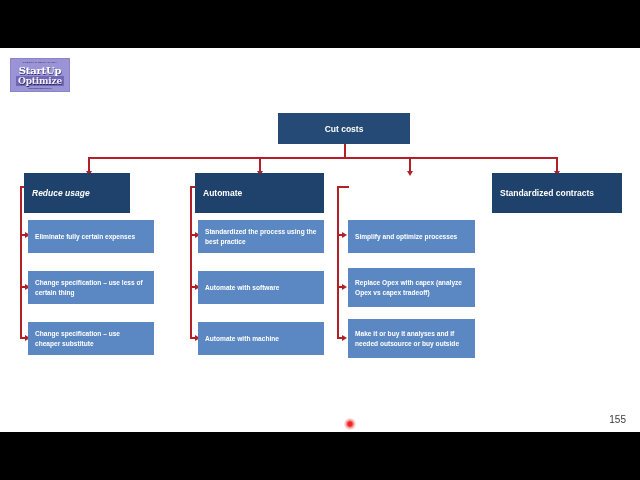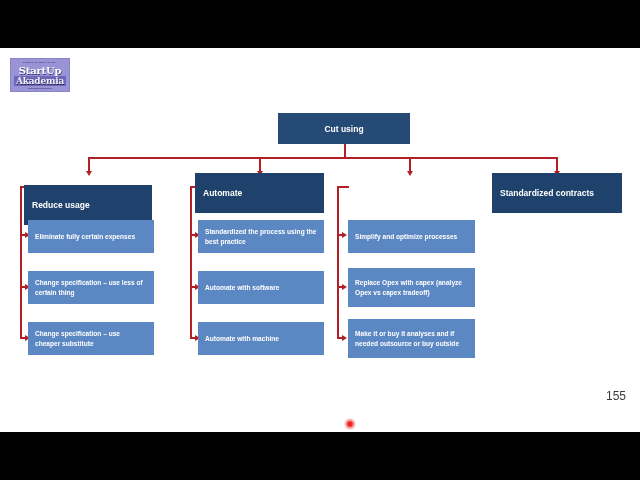--- a/index.html
+++ b/index.html
@@ -174,39 +174,39 @@
     width: 12px;
     height: 12px;
     border-radius: 50%;
     background: radial-gradient(circle, #ff2b2b 0%, #e81f1f 22%, rgba(240,60,60,0.45) 46%, rgba(250,160,160,0.12) 72%, rgba(255,255,255,0) 100%);
     z-index: 30;
   }
 
   #page-number {
     position: absolute;
     right: 14px;
-    top: 341px;
-    font-size: 12px;
+    top: 366px;
+    font-size: 10px;
     color: #3a3a3a;
   }
 </style>
 </head>
 <body>
 
 <div id="stage">
 
   <div class="letterbox top"></div>
   <div class="letterbox bot"></div>
 
   <div id="slide">
 
     <div id="logo">
       <div class="tiny-top">PROGRAM EDUKACYJNY</div>
       <div class="lg1">StartUp</div>
-      <div class="lg2">Akademia</div>
+      <div class="lg2">Optimize</div>
       <div class="tiny-bot">www.startupakademia.pl</div>
     </div>
 
 
     <div class="conn v" style="left:344.2px; top:96px; height:14px;"></div>
 
     <div class="conn h" style="left:89px; top:109.2px; width:468px;"></div>
 
     <div class="conn v" style="left:88.2px; top:109px; height:16px;"></div>
     <div class="arrow-down" style="left:85.5px; top:123px;"></div>
@@ -241,24 +241,24 @@
     <div class="conn h" style="left:337px; top:138.2px; width:12px;"></div>
     <div class="conn v" style="left:337px; top:138px; height:153px;"></div>
     <div class="conn h" style="left:337px; top:186.2px; width:6px;"></div>
     <div class="arrow-right" style="left:342px; top:183.8px;"></div>
     <div class="conn h" style="left:337px; top:238.2px; width:6px;"></div>
     <div class="arrow-right" style="left:342px; top:235.8px;"></div>
     <div class="conn h" style="left:337px; top:289.2px; width:6px;"></div>
     <div class="arrow-right" style="left:342px; top:286.8px;"></div>
 
     <div class="box root" style="left:278px; top:65px; width:132px; height:31px;">
-      <span class="box-label">Cut using</span>
-    </div>
-
-    <div class="box lvl2" style="left:24px; top:137px; width:128px; height:40px;">
+      <span class="box-label">Cut costs</span>
+    </div>
+
+    <div class="box lvl2" style="left:24px; top:125px; width:106px; height:40px;font-style:italic;">
       <span class="box-label">Reduce usage</span>
     </div>
     <div class="box lvl2" style="left:195px; top:125px; width:129px; height:40px;align-items:center;">
       <span class="box-label">Automate</span>
     </div>
     <div class="box lvl2" style="left:492px; top:125px; width:130px; height:40px;">
       <span class="box-label">Standardized contracts</span>
     </div>
 
     <div class="box lvl3" style="left:28px; top:172px; width:126px; height:33px;">

